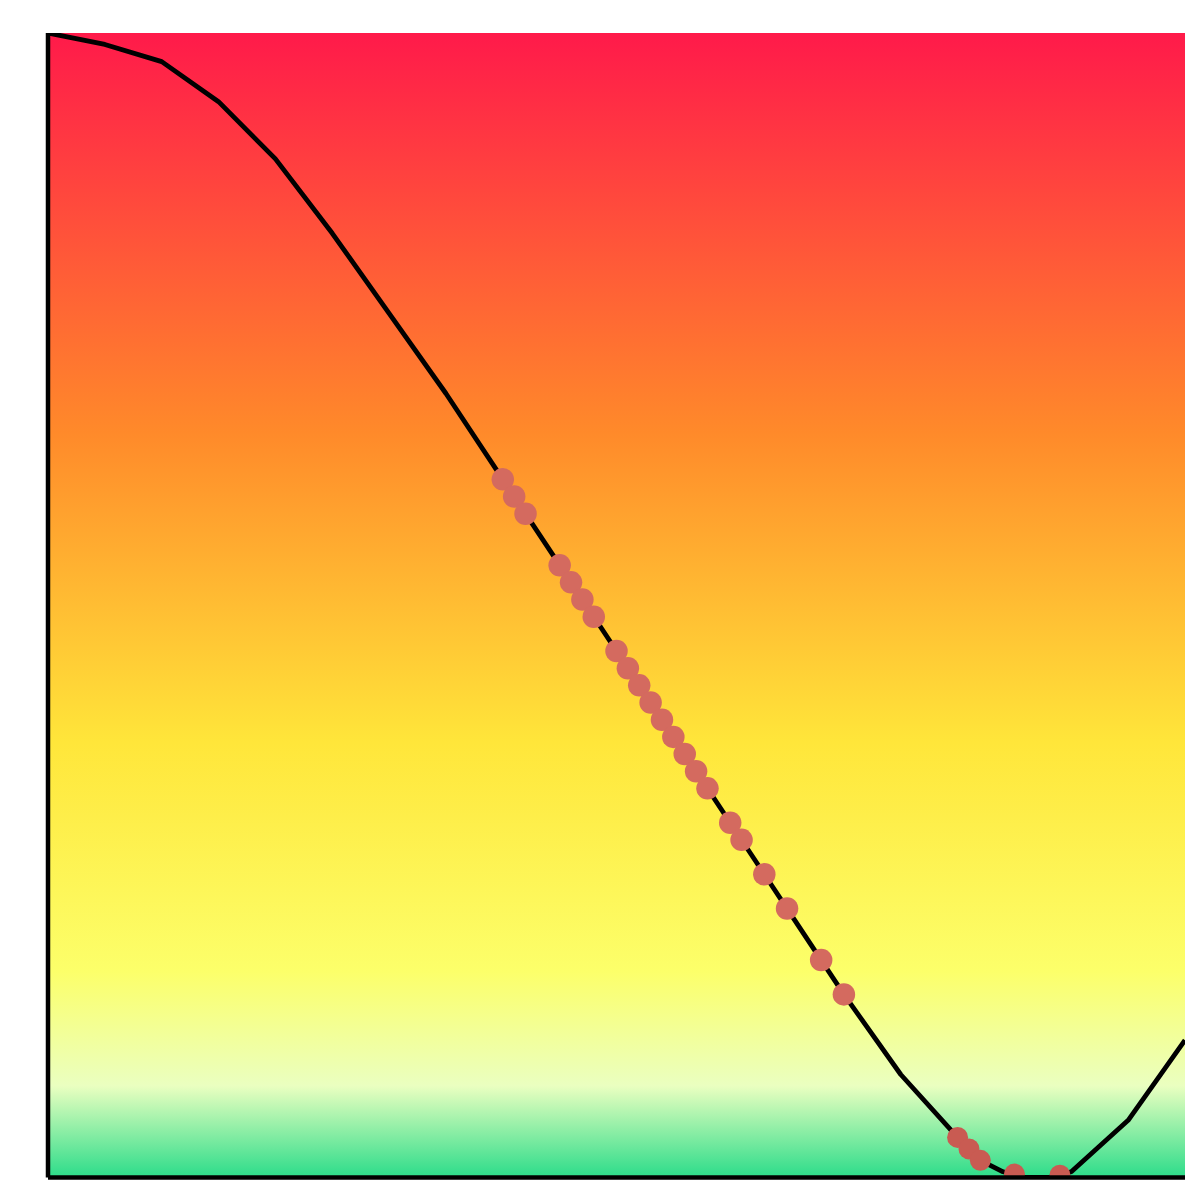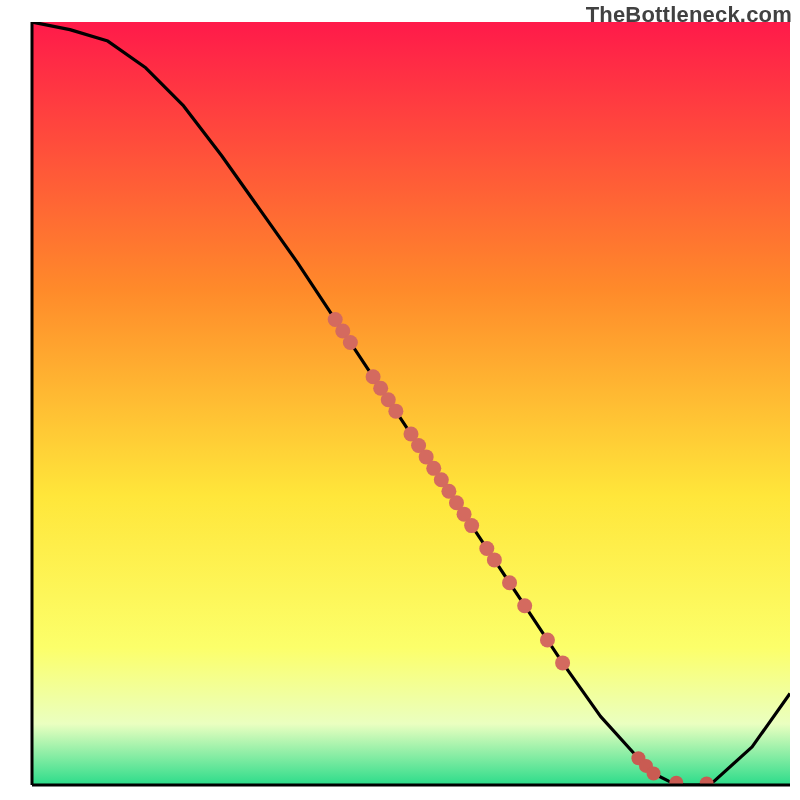--- a/index.html
+++ b/index.html
@@ -18,21 +18,20 @@
     font-weight: 600;
     color: #414141;
     letter-spacing: 0.2px;
   }
   svg { display: block; }
 </style>
 </head>
 <body>
 
 <div id="stage">
-  <div id="watermark">TheBottleneck.com</div>
 
   <svg id="chart-svg" width="800" height="800" viewBox="0 0 800 800">
     <defs>
       <linearGradient id="bg-grad" x1="0" y1="0" x2="0" y2="1">
         <stop id="g0" offset="0%" stop-color="#ff1a4a"></stop>
         <stop id="g1" offset="35%" stop-color="#ff8a2a"></stop>
         <stop id="g2" offset="62%" stop-color="#ffe63a"></stop>
         <stop id="g3" offset="82%" stop-color="#fcff6a"></stop>
         <stop id="g4" offset="92%" stop-color="#eaffc0"></stop>
         <stop id="g5" offset="100%" stop-color="#2cdc8a"></stop>

